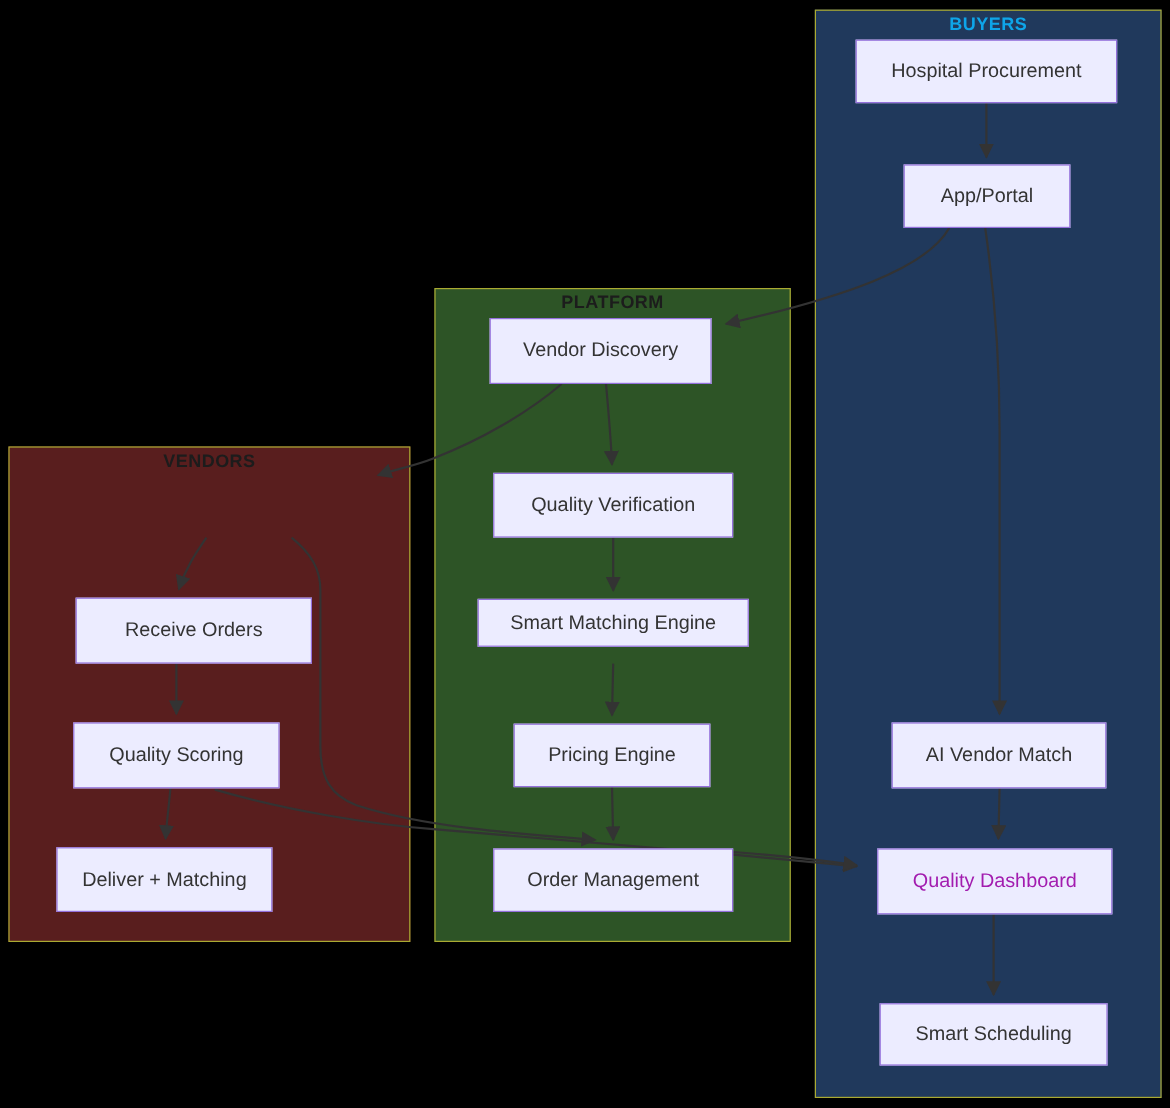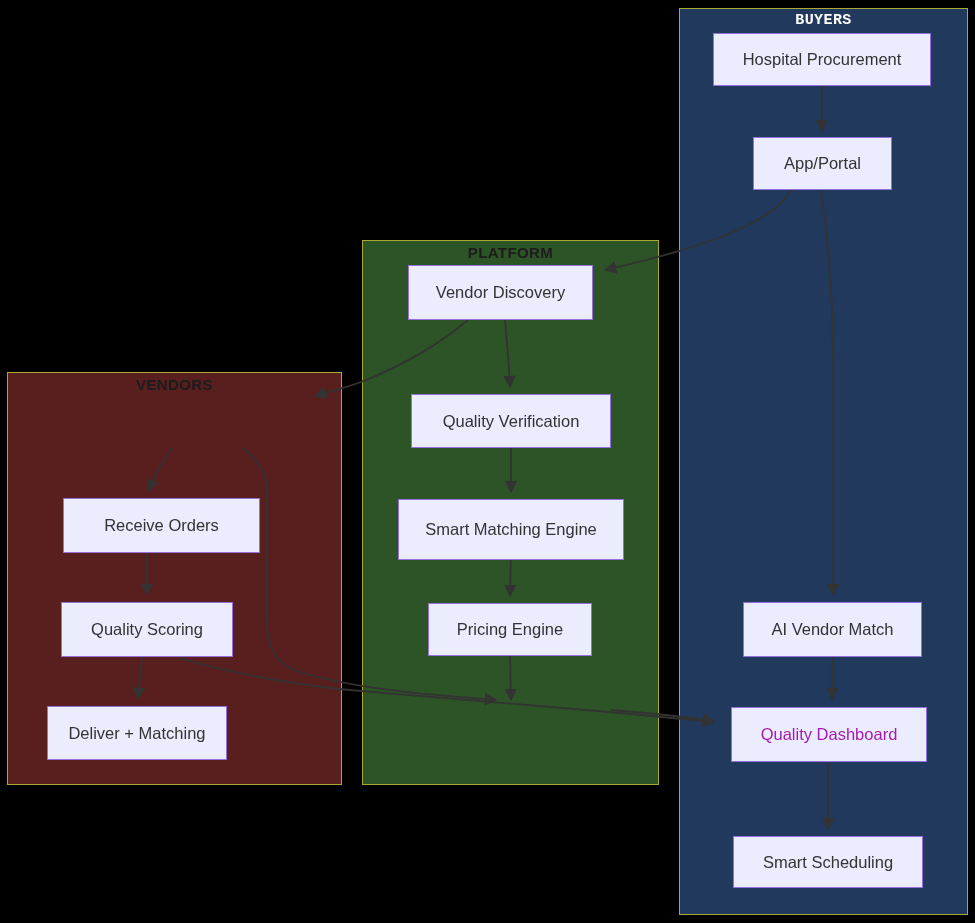--- a/index.html
+++ b/index.html
@@ -72,21 +72,21 @@
         <path d="M147,553 L147,595" fill="none" stroke="#333333" stroke-width="1.8" marker-end="url(#arrowhead)"></path>
         <path d="M142,657 C141,670 139,683 138,699" fill="none" stroke="#333333" stroke-width="1.8" marker-end="url(#arrowhead)"></path>
         <path d="M243,448 C259,461 267,474 267,492 L267,622 C267,649 276,663 297,671 C352,689 432,695 496,700" fill="none" stroke="#333333" stroke-width="1.8" marker-end="url(#arrowhead)"></path>
         <path d="M179,658 C241,676 311,687 361,691 C451,699 541,706 609,712 C649,716 686,719 714,722" fill="none" stroke="#333333" stroke-width="1.8" marker-end="url(#arrowhead)"></path>
         <path d="M611,710 C650,713 686,717 714,721" fill="none" stroke="#333333" stroke-width="1.8" marker-end="url(#arrowhead)"></path>
         <path d="M833,657 L832,699" fill="none" stroke="#333333" stroke-width="1.8" marker-end="url(#arrowhead)"></path>
         <path d="M828,762 L828,829" fill="none" stroke="#333333" stroke-width="1.8" marker-end="url(#arrowhead)"></path>
       </g>
   </svg>
 <div class="cluster" style="left: 679px; top: 8px; width: 289px; height: 907px; background: rgb(32, 57, 92); border-color: rgb(170, 170, 50);">
-      <span class="cluster-title" style="color: #ffffff; font-family: Liberation Mono, monospace;">BUYERS</span>
+      <span class="cluster-title" style="color: #0ea5e9;">BUYERS</span>
     </div>
     <div class="cluster" style="left: 362px; top: 240px; width: 297px; height: 545px; background: rgb(45, 84, 38); border-color: rgb(170, 170, 50);">
       <span class="cluster-title" style="color: rgb(28, 28, 28);">PLATFORM</span>
     </div>
     <div class="cluster" style="left: 7px; top: 372px; width: 335px; height: 413px; background: rgb(89, 30, 30); border-color: rgb(170, 170, 50);">
       <span class="cluster-title" style="color: rgb(28, 28, 28);">VENDORS</span>
     </div>
     <div class="node" style="left: 713px; top: 33px; width: 218px; height: 53px; background: rgb(236, 236, 255); border-color: rgb(147, 112, 219); color: rgb(51, 51, 51);">
       <span>Hospital Procurement</span>
     </div>
@@ -101,25 +101,28 @@
     </div>
     <div class="node" style="left: 733px; top: 836px; width: 190px; height: 52px; background: rgb(236, 236, 255); border-color: rgb(147, 112, 219); color: rgb(51, 51, 51);">
       <span>Smart Scheduling</span>
     </div>
     <div class="node" style="left: 408px; top: 265px; width: 185px; height: 55px; background: rgb(236, 236, 255); border-color: rgb(147, 112, 219); color: rgb(51, 51, 51);">
       <span>Vendor Discovery</span>
     </div>
     <div class="node" style="left: 411px; top: 394px; width: 200px; height: 54px; background: rgb(236, 236, 255); border-color: rgb(147, 112, 219); color: rgb(51, 51, 51);">
       <span>Quality Verification</span>
     </div>
-    <div class="node" style="left: 398px; top: 499px; width: 226px; height: 61px; background: rgb(236, 236, 255); border-color: rgb(147, 112, 219); color: rgb(51, 51, 51);">
+    <div class="node" style="left: 398px; top: 499px; width: 226px; height: 40px; background: rgb(236, 236, 255); border-color: rgb(147, 112, 219); color: rgb(51, 51, 51);">
       <span>Smart Matching Engine</span>
     </div>
     <div class="node" style="left: 428px; top: 603px; width: 164px; height: 53px; background: rgb(236, 236, 255); border-color: rgb(147, 112, 219); color: rgb(51, 51, 51);">
       <span>Pricing Engine</span>
+    </div>
+    <div class="node" style="left: 411px; top: 707px; width: 200px; height: 53px; background: rgb(236, 236, 255); border-color: rgb(147, 112, 219); color: rgb(51, 51, 51);">
+      <span>Order Management</span>
     </div>
     <div class="node" style="left: 63px; top: 498px; width: 197px; height: 55px; background: rgb(236, 236, 255); border-color: rgb(147, 112, 219); color: rgb(51, 51, 51);">
       <span>Receive Orders</span>
     </div>
     <div class="node" style="left: 61px; top: 602px; width: 172px; height: 55px; background: rgb(236, 236, 255); border-color: rgb(147, 112, 219); color: rgb(51, 51, 51);">
       <span>Quality Scoring</span>
     </div>
     <div class="node" style="left: 47px; top: 706px; width: 180px; height: 54px; background: rgb(236, 236, 255); border-color: rgb(147, 112, 219); color: rgb(51, 51, 51);">
       <span>Deliver + Matching</span>
     </div>

